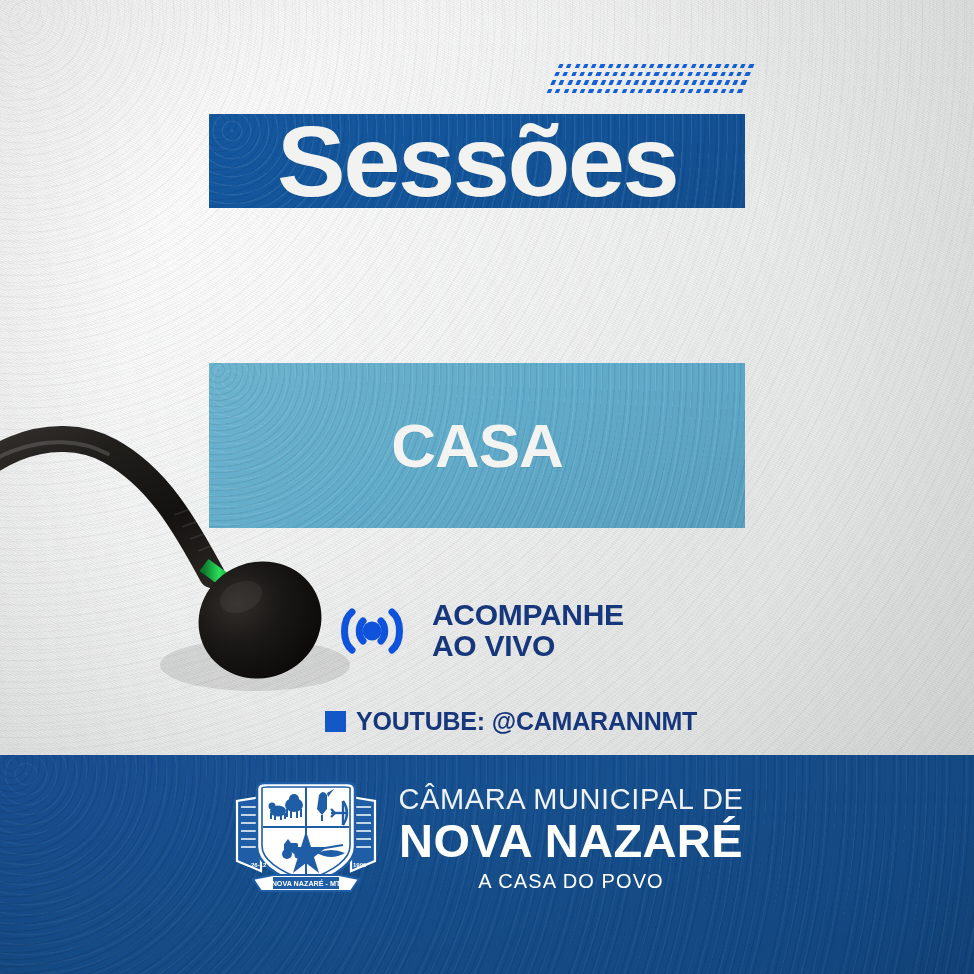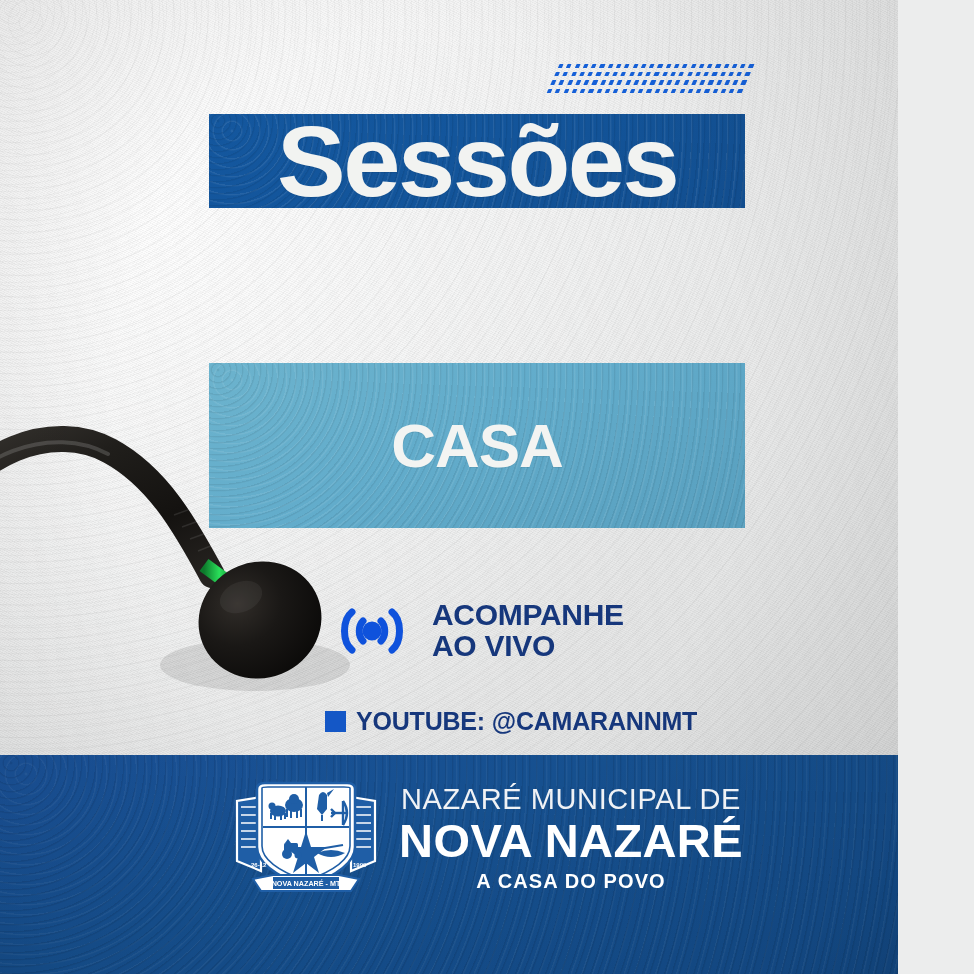--- a/index.html
+++ b/index.html
@@ -3,21 +3,21 @@
 <meta charset="utf-8">
 <title>Sessões Ordinárias</title>
 <style>
   html,body{margin:0;padding:0;}
   body{
     width:974px;height:974px;overflow:hidden;
     font-family:"Liberation Sans", sans-serif;
     background:#eceded;
   }
   .poster{
-    position:relative;width:898px;height:974px;overflow:hidden;
+    position:relative;width:974px;height:974px;overflow:hidden;
     background:
       radial-gradient(circle at 18% 22%, rgba(255,255,255,0.95) 0%, rgba(238,238,238,0.2) 55%, rgba(226,226,226,0) 75%),
       linear-gradient(152deg,#f4f4f4 0%,#eceded 42%,#e3e4e4 72%,#dcdddd 100%);
   }
   
   .grain{
     position:absolute;inset:0;pointer-events:none;opacity:.55;
     background-image:
       repeating-linear-gradient(27deg, rgba(255,255,255,.85) 0px, rgba(255,255,255,.85) 1px, rgba(160,160,160,.12) 1px, rgba(160,160,160,.12) 2px),
       repeating-linear-gradient(-63deg, rgba(255,255,255,.55) 0px, rgba(255,255,255,.55) 1px, rgba(150,150,150,.10) 1px, rgba(150,150,150,.10) 3px);
@@ -104,21 +104,21 @@
     padding-top:20px;box-sizing:border-box;
   }
   .footer .tex{position:absolute;inset:0;opacity:.20;pointer-events:none;
     background-image:repeating-radial-gradient(circle at 11px 8px, rgba(0,0,0,.40) 0px, rgba(0,0,0,.40) .7px, rgba(0,0,0,0) 2px, rgba(0,0,0,0) 7px),
                      repeating-radial-gradient(circle at 26px 19px, rgba(255,255,255,.25) 0px, rgba(255,255,255,.25) .7px, rgba(0,0,0,0) 2px, rgba(0,0,0,0) 10px);}
   .footer-inner{position:relative;z-index:2;display:flex;align-items:center;gap:18px;}
   .crest{width:150px;height:125px;flex:0 0 auto;}
   .org{display:flex;flex-direction:column;align-items:center;line-height:1;}
   .org-line1{color:#f0f2f5;font-size:29px;letter-spacing:.6px;font-weight:normal;white-space:nowrap;}
   .org-line2{color:#ffffff;font-size:47px;font-weight:bold;letter-spacing:.4px;margin-top:3px;white-space:nowrap;}
-  .org-line3{color:#ffffff;font-size:20px;font-weight:bold;letter-spacing:1.1px;margin-top:7px;white-space:nowrap;}
+  .org-line3{color:#ffffff;font-size:20px;font-weight:normal;letter-spacing:1.1px;margin-top:7px;white-space:nowrap;}
 </style>
 </head>
 <body>
 
 <div class="poster">
 
   <div class="grain"></div>
   <div class="grain2"></div>
 
   <div class="dots" id="dotgrid">
@@ -372,21 +372,21 @@
         </g>
 
         <text x="20" y="92" font-family="Liberation Sans, sans-serif" font-size="6" font-weight="bold" fill="#ffffff">26-12</text>
         <text x="122" y="92" font-family="Liberation Sans, sans-serif" font-size="6" font-weight="bold" fill="#ffffff">1999</text>
 
         <path d="M22,104 L42,100 L108,100 L128,104 L120,116 L30,116 Z" fill="#ffffff" stroke="#1f5ea6" stroke-width="2"></path>
         <rect x="42" y="102" width="66" height="12" fill="#1f5ea6"></rect>
         <text x="75" y="111" text-anchor="middle" font-family="Liberation Sans, sans-serif" font-size="7.2" font-weight="bold" fill="#ffffff">NOVA NAZARÉ - MT</text>
       </svg>
       <div class="org">
-        <div class="org-line1">NAZARÉ MUNICIPAL DE</div>
+        <div class="org-line1">CÂMARA MUNICIPAL DE</div>
         <div class="org-line2">NOVA NAZARÉ</div>
         <div class="org-line3">A CASA DO POVO</div>
       </div>
     </div>
   </div>
 
   <div class="vignette"></div>
 </div>
 
 </body></html>

